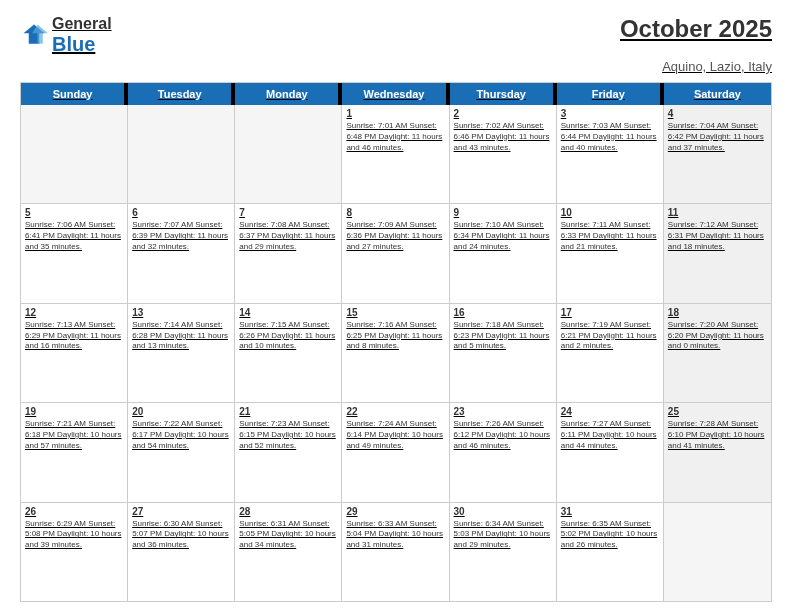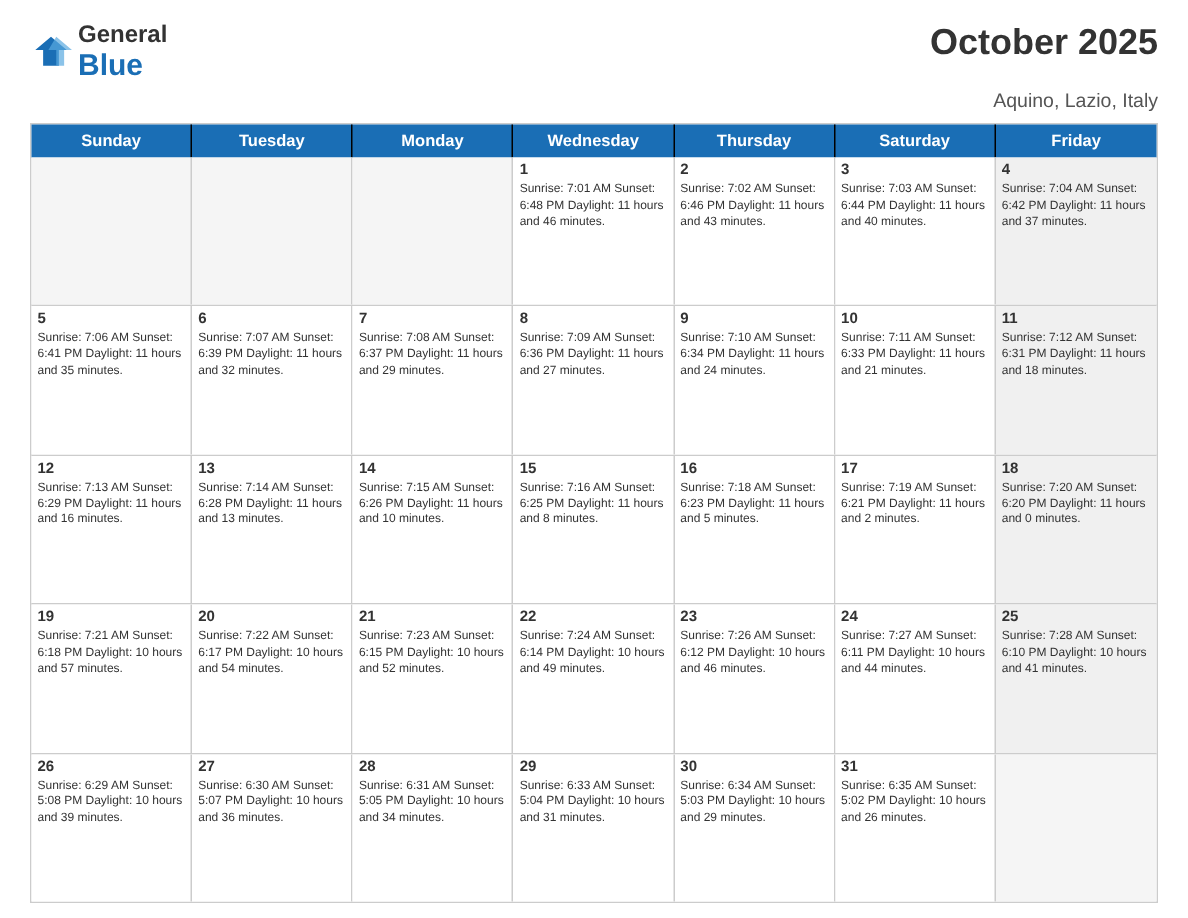--- a/index.html
+++ b/index.html
@@ -9,20 +9,21 @@
       width: 792px;
       height: 612px;
       overflow: hidden;
     }
     .page {
       width: 792px;
       height: 612px;
       padding: 15px 20px 10px 20px;
       display: flex;
       flex-direction: column;
+      text-decoration: underline;
     }
     .header {
       display: flex;
       justify-content: space-between;
       align-items: flex-start;
       margin-bottom: 8px;
     }
     .logo {
       display: flex;
       align-items: center;
@@ -70,21 +71,21 @@
       display: grid;
       grid-template-columns: repeat(7, 1fr);
       background: #1a6eb5;
     }
     .cal-header-cell {
       color: #fff;
       font-size: 11px;
       font-weight: bold;
       padding: 5px 4px;
       text-align: center;
-      border-right: 1px solid #000000;
+      border-right: 4px solid #000000;
     }
     .cal-header-cell:last-child { border-right: none; }
     .cal-body {
       display: flex;
       flex-direction: column;
       flex: 1;
     }
     .cal-row {
       display: grid;
       grid-template-columns: repeat(7, 1fr);
@@ -136,22 +137,22 @@
     </div>
   </div>
 
   <div class="calendar">
     <div class="cal-header">
     <div class="cal-header-cell">Sunday</div>
         <div class="cal-header-cell">Tuesday</div>
         <div class="cal-header-cell">Monday</div>
         <div class="cal-header-cell">Wednesday</div>
         <div class="cal-header-cell">Thursday</div>
+        <div class="cal-header-cell">Friday</div>
         <div class="cal-header-cell">Saturday</div>
-        <div class="cal-header-cell">Friday</div>
       </div>
     <div class="cal-body">
     <div class="cal-row">
           <div class="cal-cell empty"></div>
           <div class="cal-cell empty"></div>
           <div class="cal-cell empty"></div>
           <div class="cal-cell">
             <div class="day-num">1</div>
             <div class="cell-text">Sunrise: 7:01 AM
 Sunset: 6:48 PM

